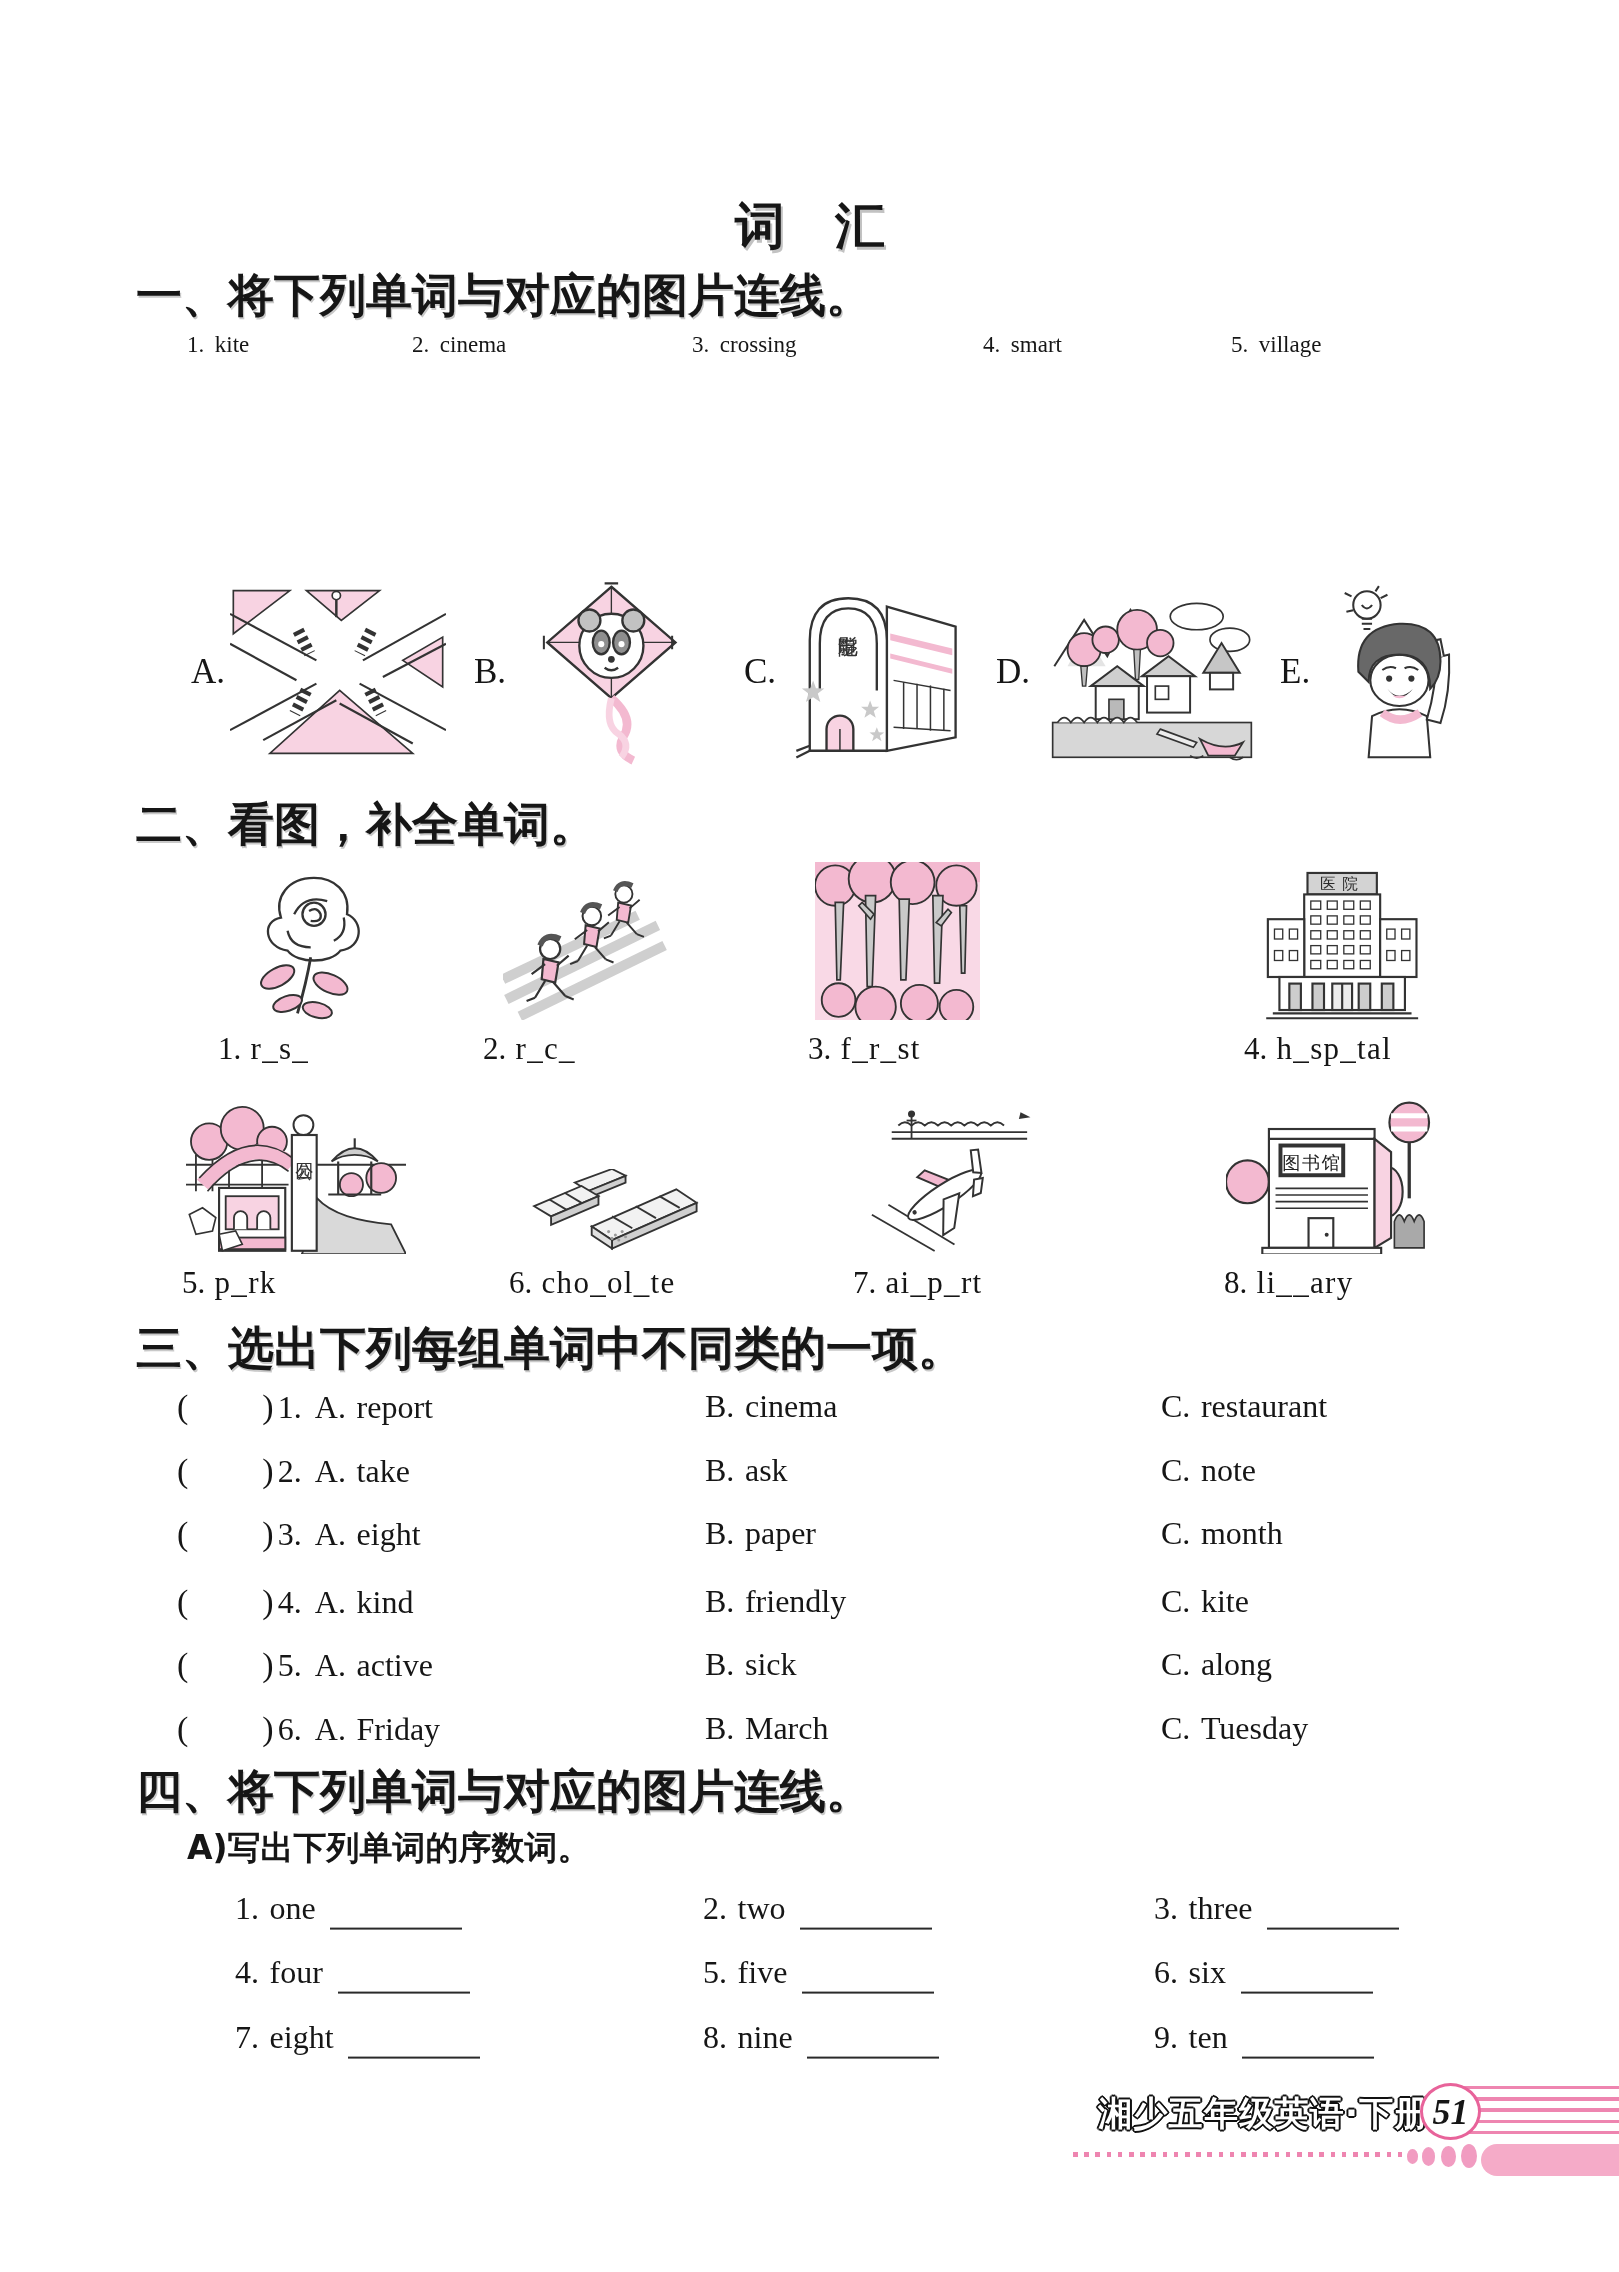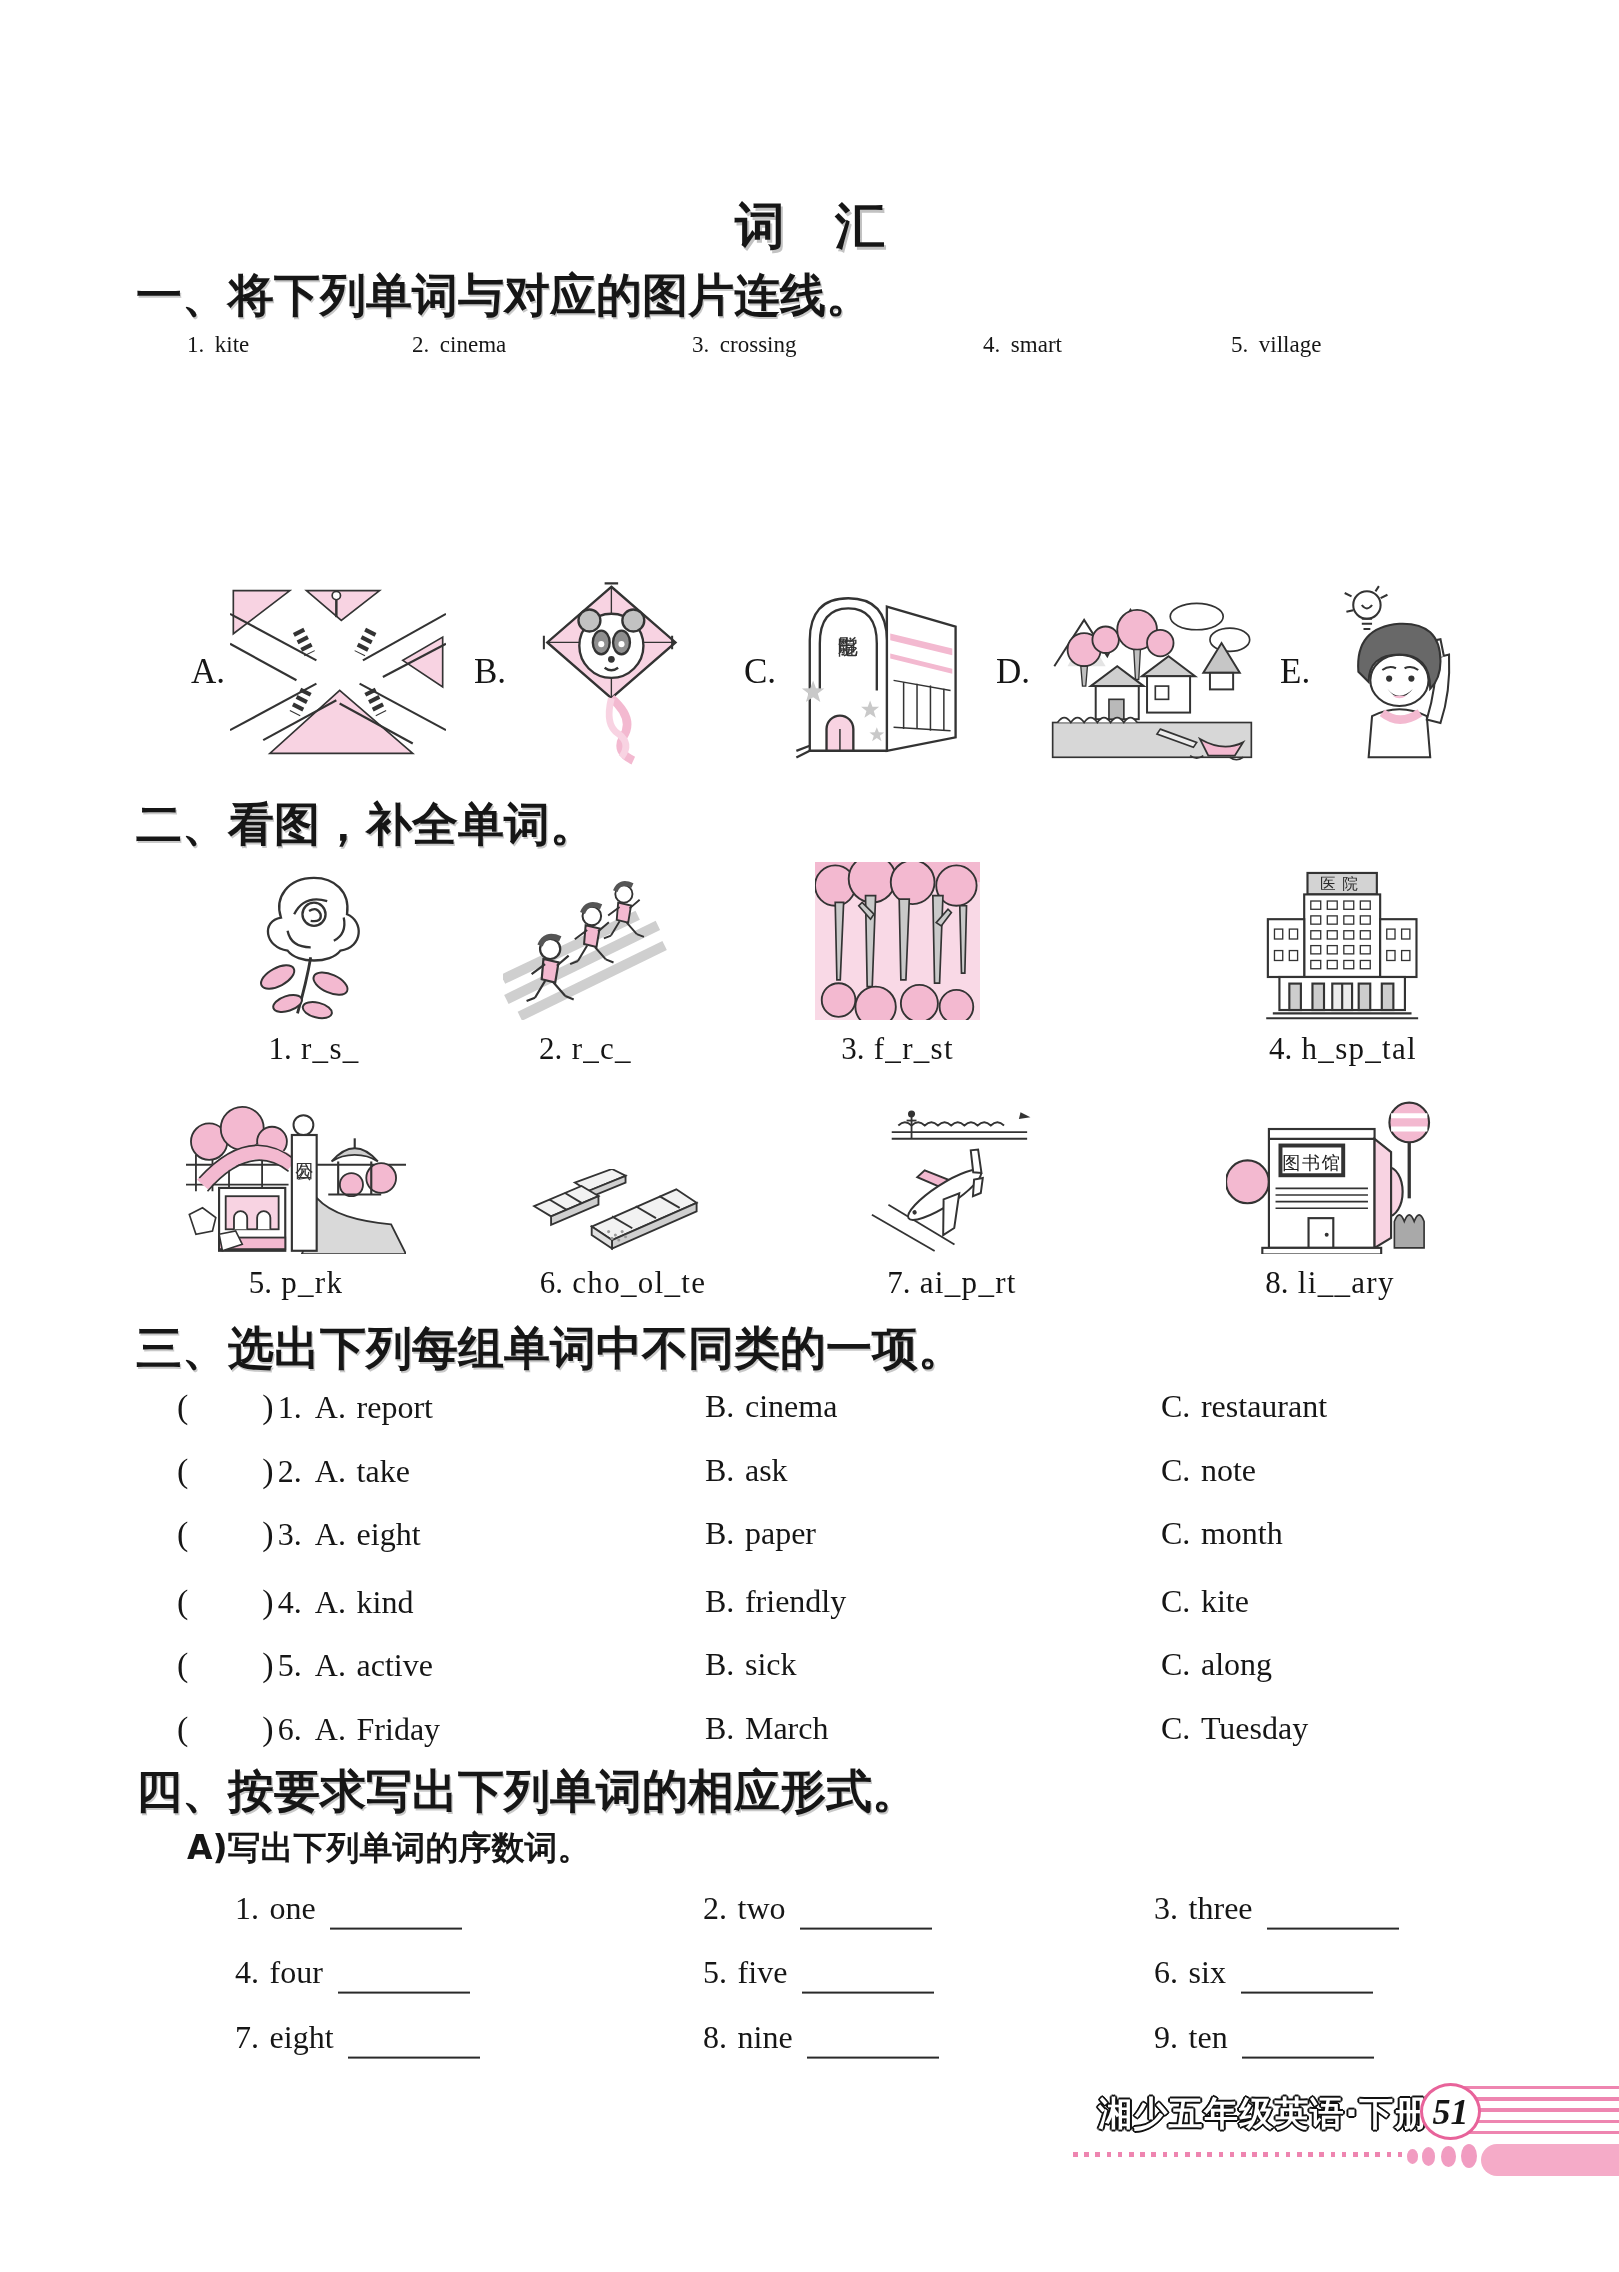--- a/index.html
+++ b/index.html
@@ -15,21 +15,21 @@
   .sub-h { position:absolute; left:187px; font-family:"DejaVu Sans", sans-serif; font-weight:700;
            font-size:33px; white-space:nowrap; }
 
   .word-item { position:absolute; font-size:23px; white-space:nowrap; }
   .word-item .num { margin-right:10.6px; }
 
   .pic-label { position:absolute; font-size:35px; }
   .pic-box { position:absolute; }
   .pic-box svg { width:100%; height:100%; }
 
-  .s2-cell { position:absolute; display:flex; flex-direction:column; align-items:center; }
+  .s2-cell { position:absolute; display:flex; flex-direction:column; }
   .s2-img { width:100%; display:flex; align-items:flex-end; justify-content:center; }
   .s2-img svg { max-width:100%; }
   .s2-cap { margin-top:11px; font-size:31px; white-space:nowrap; }
   .s2-cap .num { margin-right:9.3px; }
   .hint { letter-spacing:1.3px; }
 
   .q-col { position:absolute; font-size:32px; white-space:nowrap; }
   .paren { font-size:34px; }
   .paren-gap { display:inline-block; width:74px; }
   .q-num { margin:0 13.2px 0 4px; }
@@ -497,21 +497,21 @@
     <div class="q-col" style="left:177px;top:1646px"><span class="paren">(</span><span class="paren-gap"></span><span class="paren">)</span><span class="q-num">5.</span><span class="opt-label">A.</span><span>active</span></div>
     <div class="q-col" style="left:705px;top:1646px"><span class="opt-label">B.</span><span>sick</span></div>
     <div class="q-col" style="left:1161px;top:1646px"><span class="opt-label">C.</span><span>along</span></div>
   </div>
   <div>
     <div class="q-col" style="left:177px;top:1710px"><span class="paren">(</span><span class="paren-gap"></span><span class="paren">)</span><span class="q-num">6.</span><span class="opt-label">A.</span><span>Friday</span></div>
     <div class="q-col" style="left:705px;top:1710px"><span class="opt-label">B.</span><span>March</span></div>
     <div class="q-col" style="left:1161px;top:1710px"><span class="opt-label">C.</span><span>Tuesday</span></div>
   </div>
 
-  <div class="sec-h" style="top:1761px">四、按要求写出下列单词的相应形式。</div>
+  <div class="sec-h" style="top:1761px">四、将下列单词与对应的图片连线。</div>
   <div class="sub-h" style="top:1826px">A)写出下列单词的序数词。</div>
 
   <div class="ord-item" style="left:235px;top:1890px"><span class="num">1.</span><span>one</span><span class="blank"></span></div>
   <div class="ord-item" style="left:703px;top:1890px"><span class="num">2.</span><span>two</span><span class="blank"></span></div>
   <div class="ord-item" style="left:1154px;top:1890px"><span class="num">3.</span><span>three</span><span class="blank"></span></div>
   <div class="ord-item" style="left:235px;top:1954px"><span class="num">4.</span><span>four</span><span class="blank"></span></div>
   <div class="ord-item" style="left:703px;top:1954px"><span class="num">5.</span><span>five</span><span class="blank"></span></div>
   <div class="ord-item" style="left:1154px;top:1954px"><span class="num">6.</span><span>six</span><span class="blank"></span></div>
   <div class="ord-item" style="left:235px;top:2019px"><span class="num">7.</span><span>eight</span><span class="blank"></span></div>
   <div class="ord-item" style="left:703px;top:2019px"><span class="num">8.</span><span>nine</span><span class="blank"></span></div>

